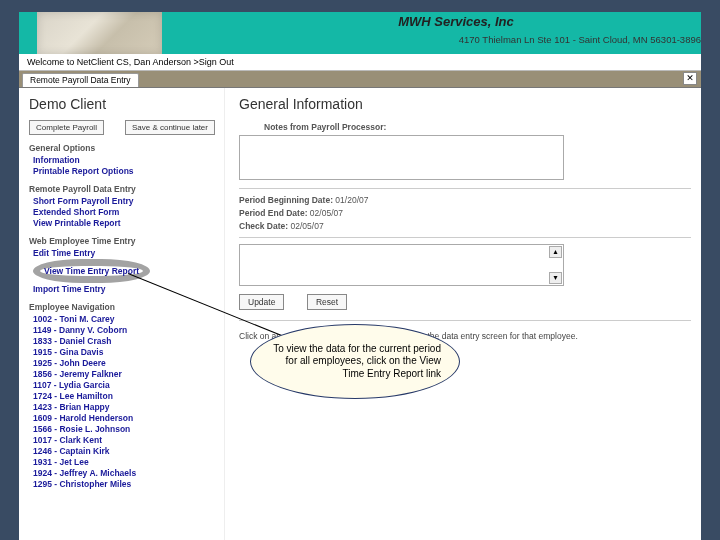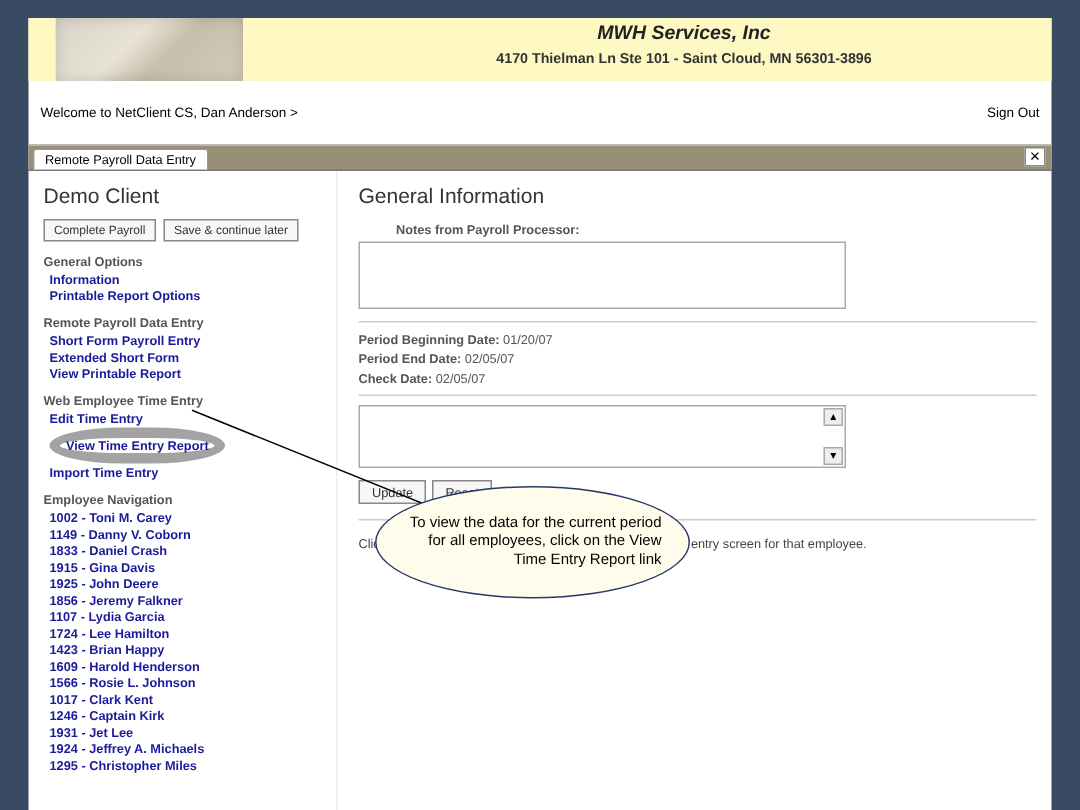--- a/index.html
+++ b/index.html
@@ -11,43 +11,43 @@
     width: 720px;
     height: 540px;
     overflow: hidden;
   }
   .frame {
     margin: 12px auto 0 auto;
     width: 682px;
     background: #fff;
   }
   .banner {
-    background: #fef9c3;
+    background: #14b8a6;
     height: 42px;
     position: relative;
   }
   .banner-photo {
     position: absolute;
     left: 18px; top: 0; width: 125px; height: 42px;
     background: linear-gradient(135deg,#d9d4c8 0%,#e8e3d6 40%,#c7bfab 60%,#d5ccb8 100%);
     box-shadow: inset 0 0 10px rgba(0,0,0,0.15);
   }
   .banner-title {
     position: absolute; right: 0; top: 2px; width: 490px;
     font-size: 13px; font-weight: bold; font-style: italic;
     text-align: center; color: #222;
   }
   .banner-sub {
     position: absolute; right: 0; top: 22px; width: 490px;
-    font-size: 9.5px; font-weight: bold; color: #333;
-    text-align: center;
+    font-size: 9.5px; font-weight: normal; color: #333;
+    text-align: right;
   }
   .welcomebar {
-    font-size: 9px; padding: 16px 8px; color: #000;
-    display: flex; justify-content: space-between;
+    font-size: 9px; padding: 3px 8px; color: #000;
+    display: flex; justify-content: flex-start;
     border-bottom: 1px solid #bbb;
   }
   .tabbar {
     background: #998f77; height: 17px; position: relative;
     border-bottom: 1px solid #777;
   }
   .tab {
     position: absolute; left: 3px; top: 2px;
     background:#fff; font-size:8.5px; padding:1px 7px 2px 7px;
     border:1px solid #999; border-bottom:none;
@@ -59,21 +59,21 @@
     font-size:9px;line-height:11px;text-align:center;
   }
   .workarea {
     display:flex; height: 516px;
   }
   .left {
     width: 206px; padding: 6px 8px 6px 10px; border-right:1px solid #eee;
   }
   .right { flex:1; padding: 6px 10px 6px 14px; position:relative; }
   .client-name { font-size:14px; color:#333; margin:2px 0 8px 0; }
-  .btnrow { display:flex; gap:5px; margin-bottom:2px; }
+  .btnrow { display:flex; gap:21px; margin-bottom:2px; }
   .btn {
     border:1px solid #888; background:#f7f7f7;
     font-size:8px; padding:2px 6px; color:#333;
   }
   .grp-head { font-size:8.5px; font-weight:bold; color:#555; margin:8px 0 2px 0; }
   .menu a,.menu div.link {
     display:block; font-size:8.5px; color:#1a1a9a; font-weight:bold;
     margin:1px 0 1px 4px; cursor:pointer;
   }
   .circled { display:inline-block; border:7px solid #a3a3a3; border-radius:50%/60%; padding:0 4px; }
@@ -93,21 +93,21 @@
     width:325px; height:42px; border:1px solid #aaa; background:#fff;
     position:relative; margin-bottom:8px;
   }
   .scroll-up,.scroll-dn{
     position:absolute; right:1px; width:13px;height:12px;
     background:#eee;border:1px solid #aaa;font-size:8px;line-height:10px;text-align:center;
   }
   .scroll-up{top:1px}.scroll-dn{bottom:1px}
   .smallbtn {
     border:1px solid #888; background:#f7f7f7;
-    font-size:8.5px; padding:2px 8px; color:#333; margin-right:1px;
+    font-size:8.5px; padding:2px 8px; color:#333; margin-right:20px;
   }
   .hint { font-size:8.5px; color:#444; margin-top:10px; }
   .callout {
     position:absolute; left:250px; top:324px;
     width:210px; height:75px;
     background:#fffceb;
     border:1.5px solid #273968;
     border-radius:50%/50%;
     display:flex;align-items:center;justify-content:center;
     text-align:right; font-size:10px; color:#000;

